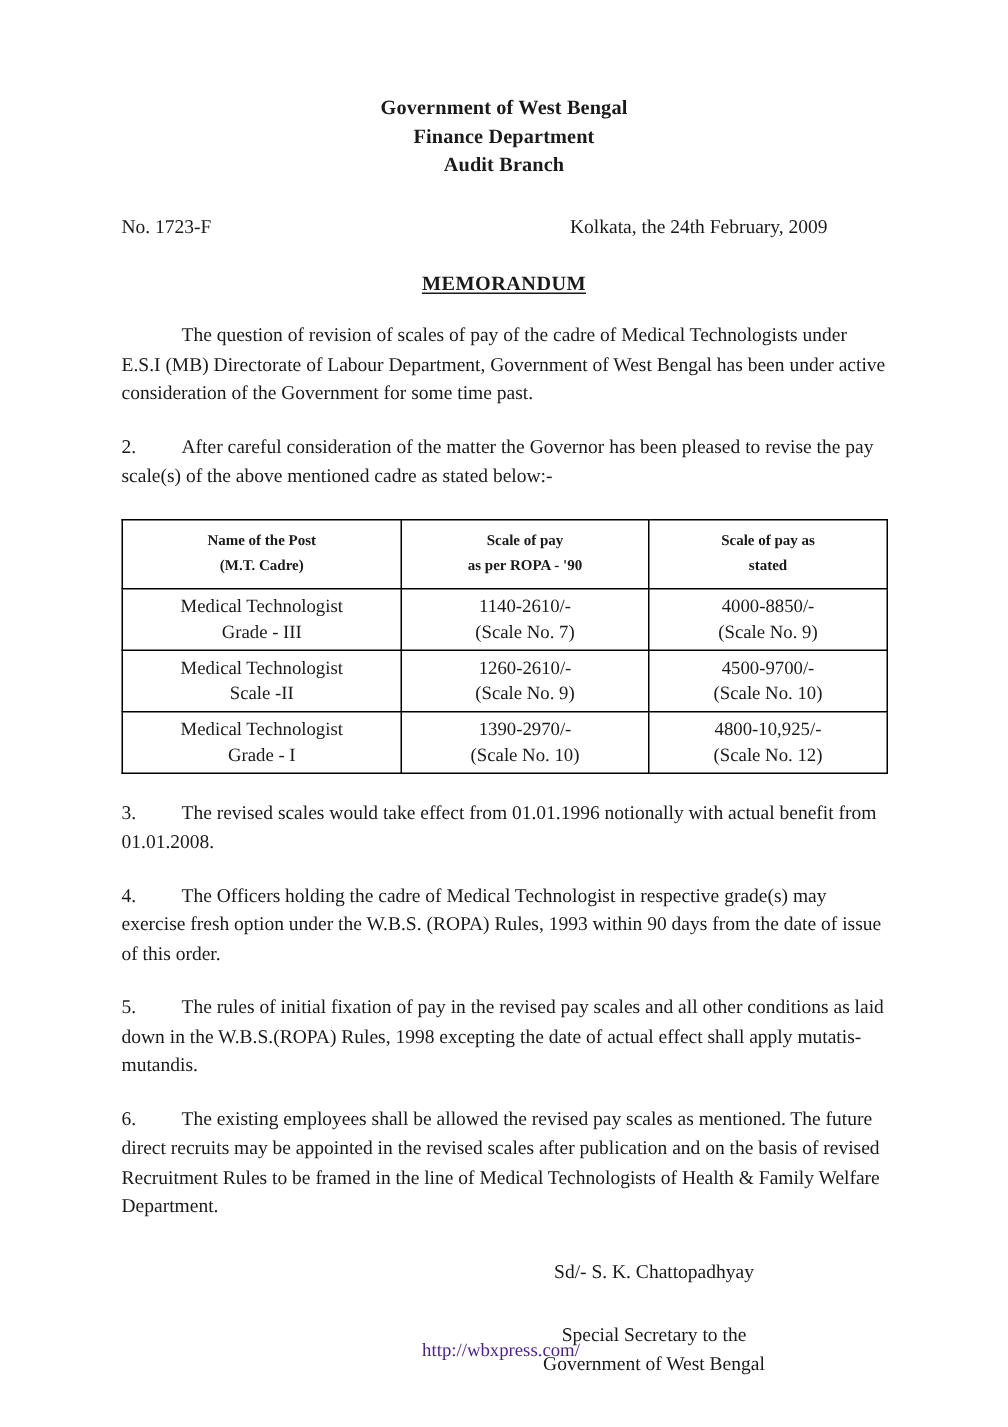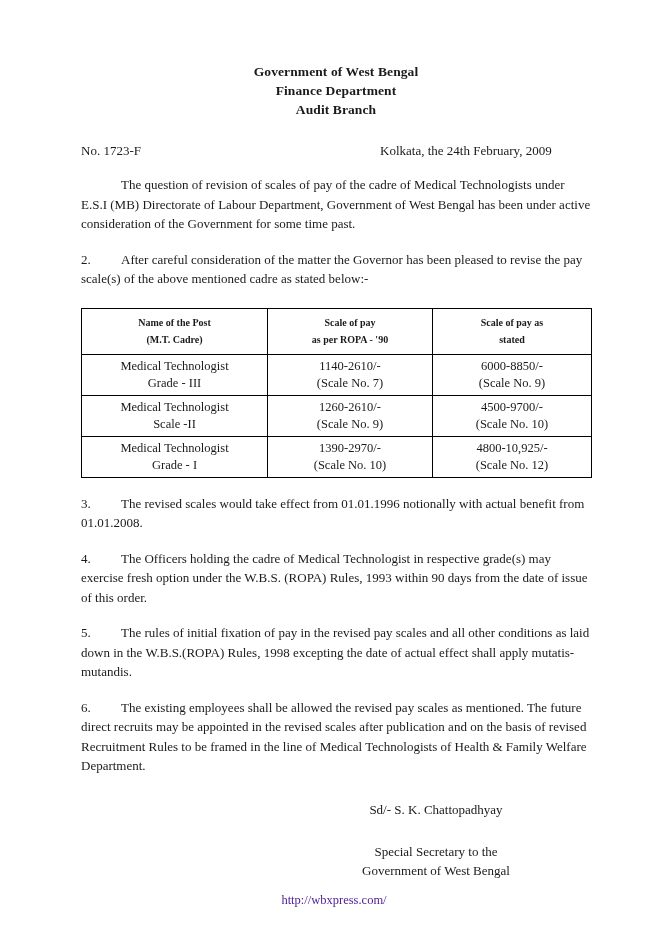--- a/index.html
+++ b/index.html
@@ -139,20 +139,21 @@
     <div class="line">Government of West Bengal</div>
     <div class="line">Finance Department</div>
     <div class="line">Audit Branch</div>
   </div>
 
   <div class="refrow">
     <div class="ref">No. 1723-F</div>
     <div class="place">Kolkata, the 24th February, 2009</div>
   </div>
 
+  <div class="memo-title">MEMORANDUM</div>
 
   <div class="para indented">The question of revision of scales of pay of the cadre of Medical Technologists under E.S.I (MB) Directorate of Labour Department, Government of West Bengal has been under active consideration of the Government for some time past.</div>
 
   <div class="para numbered">
     <span class="num">2.</span><span>After careful consideration of the matter the Governor has been pleased to revise the pay scale(s) of the above mentioned cadre as stated below:-</span>
   </div>
 
   <table class="pay-table">
     <colgroup>
       <col class="c1">
@@ -179,21 +180,21 @@
       <tr>
         <td>
           <span class="cell-l2">Medical Technologist</span>
           <span class="cell-l2">Grade - III</span>
         </td>
         <td>
           <span class="cell-l2">1140-2610/-</span>
           <span class="cell-l2">(Scale No. 7)</span>
         </td>
         <td>
-          <span class="cell-l2">6000-8850/-</span>
+          <span class="cell-l2">4000-8850/-</span>
           <span class="cell-l2">(Scale No. 9)</span>
         </td>
       </tr>
       <tr>
         <td>
           <span class="cell-l2">Medical Technologist</span>
           <span class="cell-l2">Scale -II</span>
         </td>
         <td>
           <span class="cell-l2">1260-2610/-</span>

